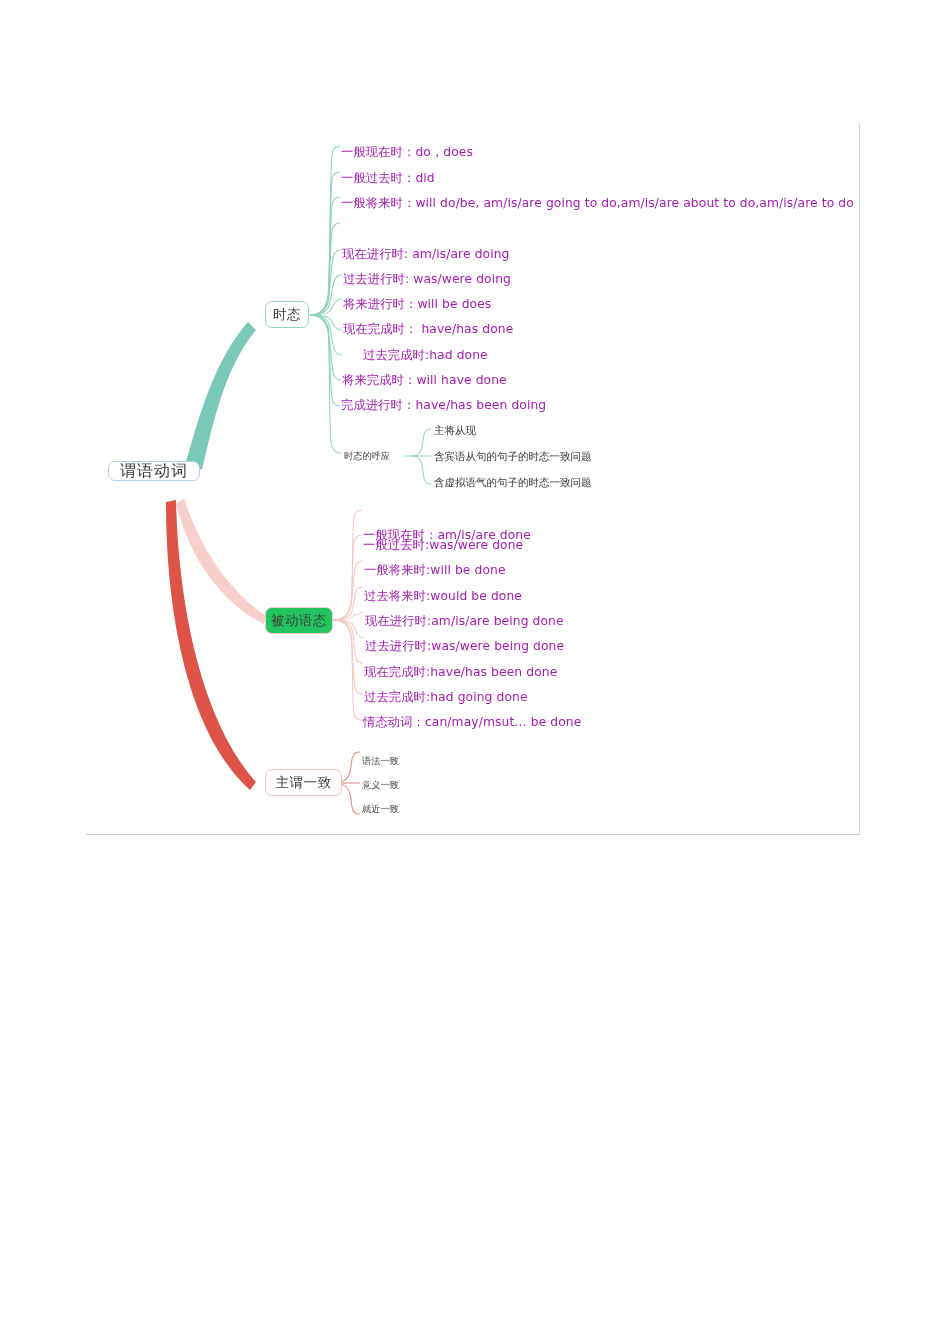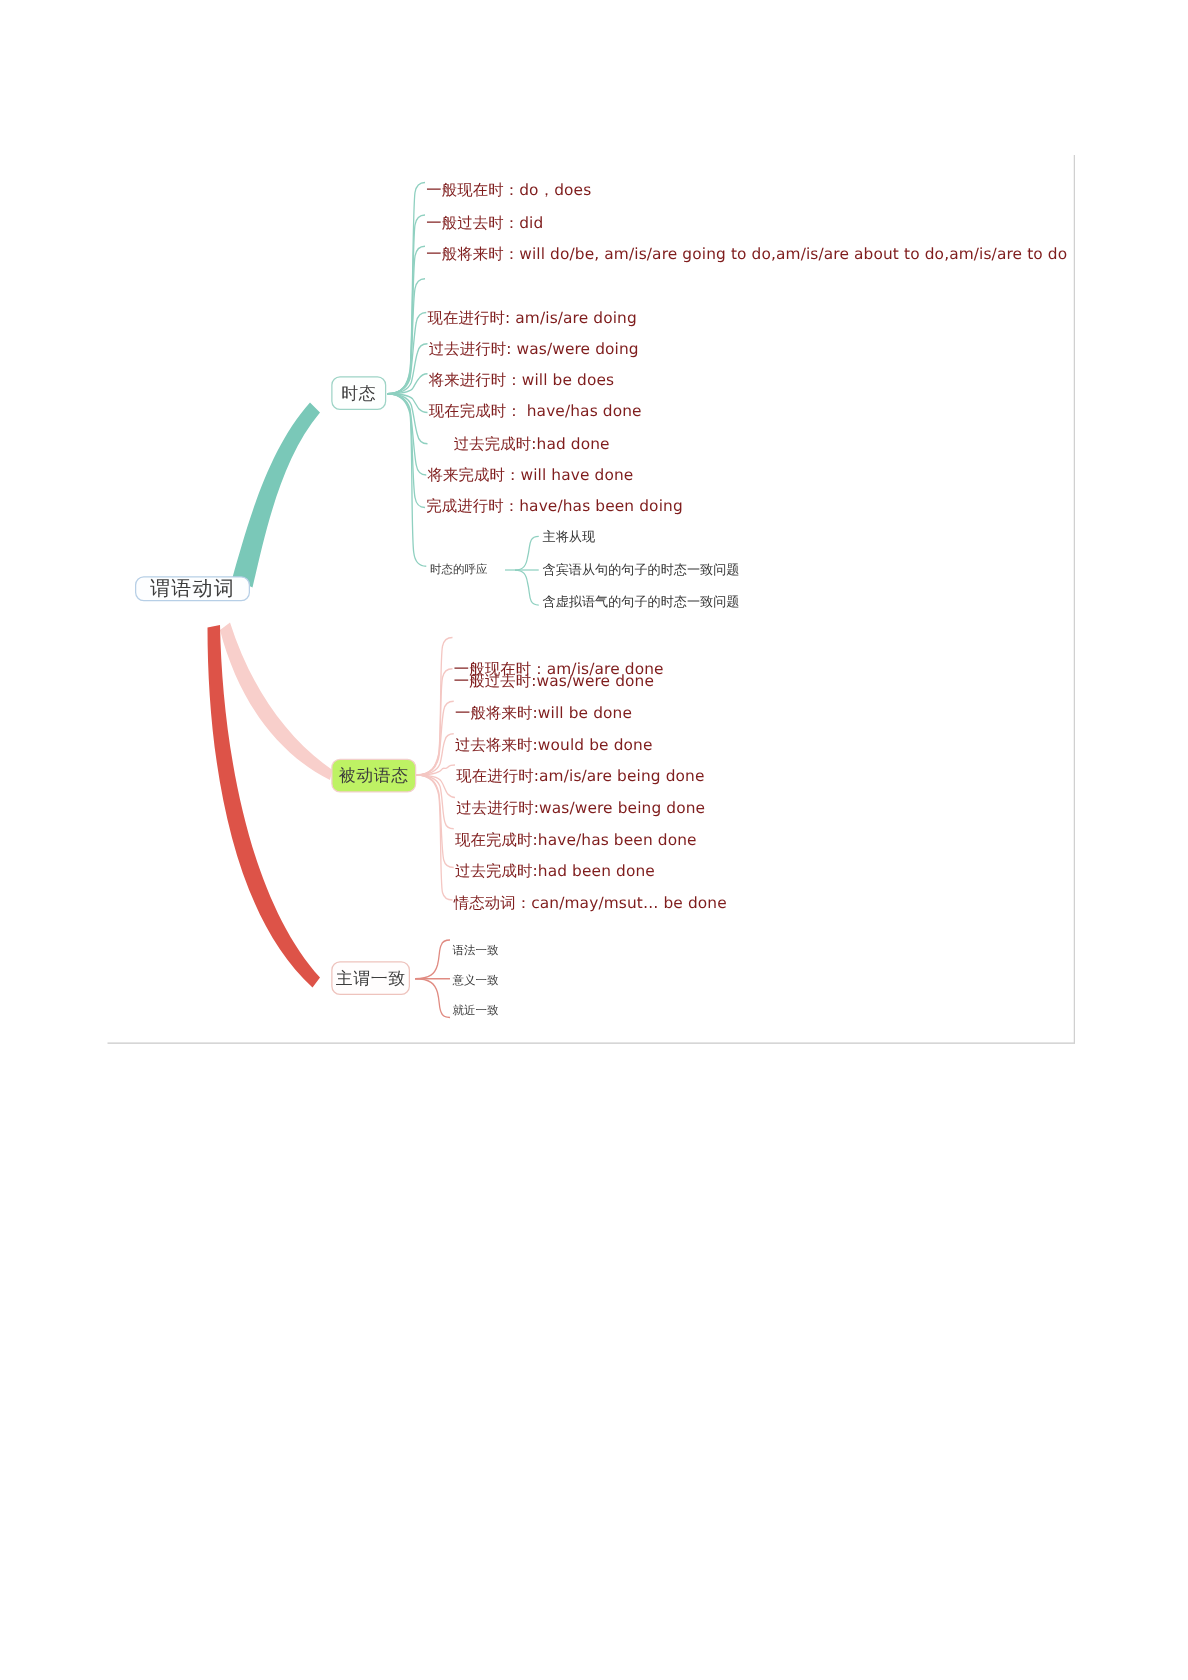--- a/index.html
+++ b/index.html
@@ -59,36 +59,36 @@
   .node-teal {
     border: 1.1px solid #9ed4c6;
     background: #fdfffe;
     font-size: 13.5px;
     letter-spacing: 0.5px;
     padding: 0 10px;
     text-align: right;
   }
   .node-pink {
     border: 1.1px solid #f2cfcb;
-    background: #bef264;
+    background: #22c55e;
     font-size: 13.5px;
     letter-spacing: 0.5px;
     padding: 0 10px;
   }
   .node-red {
     border: 1.1px solid #eec3bd;
     background: #fffdfd;
     font-size: 13.5px;
     letter-spacing: 0.5px;
     padding: 0 10px;
   }
   .leaf {
     position: absolute;
     font-size: 12.3px;
-    color: #7f1d1d;
+    color: #a21caf;
     white-space: nowrap;
     line-height: 14px;
     letter-spacing: 0.1px;
   }
   .leaf-sub {
     position: absolute;
     font-size: 9.2px;
     color: #3a3a3a;
     white-space: nowrap;
     line-height: 11px;
@@ -164,21 +164,21 @@
       <path d="M 332 783 C 344 783 348 787 350 794 C 352 802 351 806 353 810 C 354 813 357 814 360 814"></path>
     </g>
   </svg>
 
   <div class="node node-root" style="left:108px; top:461px; width:92px; height:20px;">谓语动词</div>
 
   <div class="node node-teal" style="left:265px; top:301px; width:44px; height:27px;">时态</div>
 
   <div class="node node-pink" style="left:265px; top:607px; width:68px; height:27px;">被动语态</div>
 
-  <div class="node node-red" style="left:265px; top:769px; width:63px; height:27px;">主谓一致</div>
+  <div class="node node-red" style="left:265px; top:769px; width:77px; height:27px;">主谓一致</div>
 
   <div class="leaf" style="left:341px; top:145px;">一般现在时：do，does</div>
   <div class="leaf" style="left:341px; top:171px;">一般过去时：did</div>
   <div class="leaf" style="left:341px; top:196px;">一般将来时：will do/be, am/is/are going to do,am/is/are about to do,am/is/are to do</div>
   <div class="leaf" style="left:342px; top:247px;">现在进行时: am/is/are doing</div>
   <div class="leaf" style="left:343px; top:272px;">过去进行时: was/were doing</div>
   <div class="leaf" style="left:343px; top:297px;">将来进行时：will be does</div>
   <div class="leaf" style="left:343px; top:322px;">现在完成时： have/has done</div>
   <div class="leaf" style="left:343px; top:348px;margin-left:20px;">过去完成时:had done</div>
   <div class="leaf" style="left:342px; top:373px;">将来完成时：will have done</div>
@@ -190,20 +190,20 @@
   <div class="leaf-mid" style="left:434px; top:450px;">含宾语从句的句子的时态一致问题</div>
   <div class="leaf-mid" style="left:434px; top:476px;">含虚拟语气的句子的时态一致问题</div>
 
   <div class="leaf" style="left:363px; top:512px;margin-top:16px;">一般现在时：am/is/are done</div>
   <div class="leaf" style="left:363px; top:538px;">一般过去时:was/were done</div>
   <div class="leaf" style="left:364px; top:563px;">一般将来时:will be done</div>
   <div class="leaf" style="left:364px; top:589px;">过去将来时:would be done</div>
   <div class="leaf" style="left:365px; top:614px;">现在进行时:am/is/are being done</div>
   <div class="leaf" style="left:365px; top:639px;">过去进行时:was/were being done</div>
   <div class="leaf" style="left:364px; top:665px;">现在完成时:have/has been done</div>
-  <div class="leaf" style="left:364px; top:690px;">过去完成时:had been done</div>
+  <div class="leaf" style="left:364px; top:690px;">过去完成时:had going done</div>
   <div class="leaf" style="left:363px; top:715px;">情态动词：can/may/msut… be done</div>
 
   <div class="leaf-sub" style="left:362px; top:755px;">语法一致</div>
   <div class="leaf-sub" style="left:362px; top:779px;">意义一致</div>
   <div class="leaf-sub" style="left:362px; top:803px;">就近一致</div>
 
 </div>
 
 </body></html>

